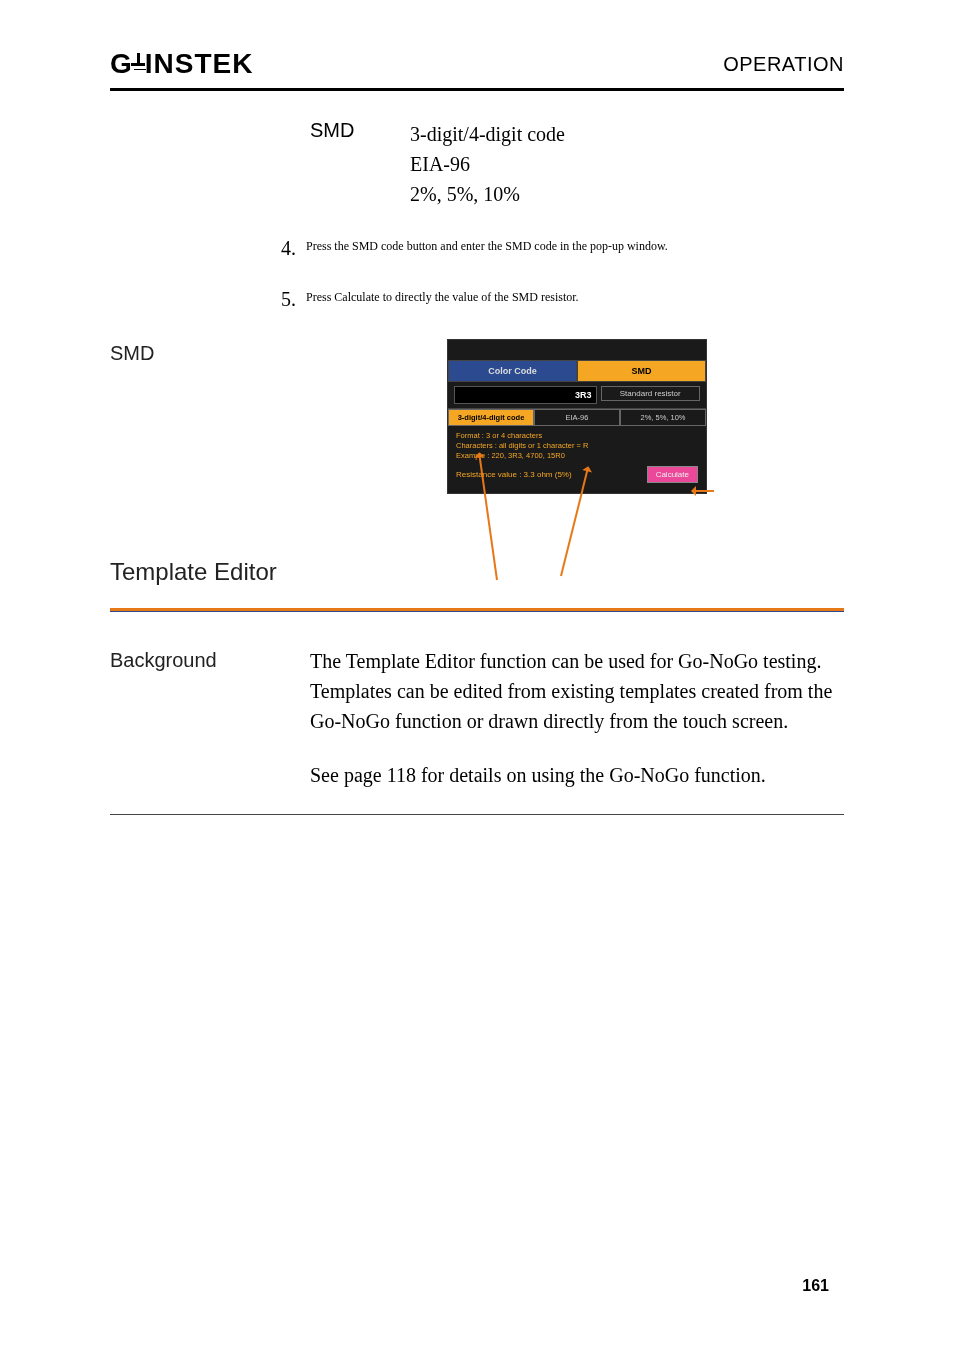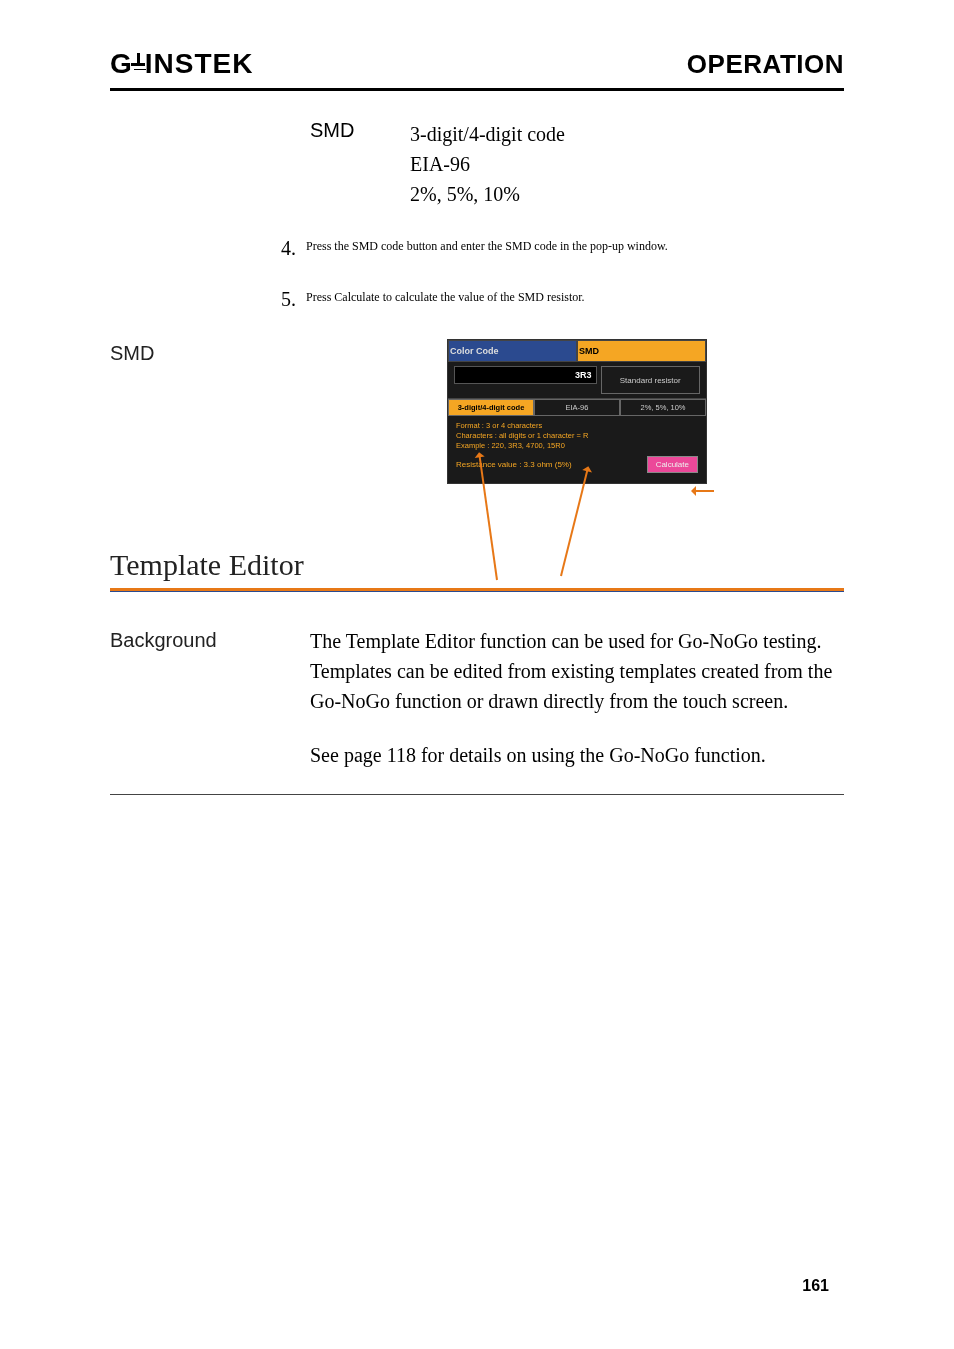--- a/index.html
+++ b/index.html
@@ -47,22 +47,22 @@
   .logo .ground::after {
     content: "";
     position: absolute;
     left: 2px; top: 10px;
     width: 14px; height: 3px;
     background: #000;
     box-shadow: 2px 5px 0 -1px #000, 4px 10px 0 -2px #000;
   }
   .op-title {
     font-family: Arial, sans-serif;
-    font-weight: 700;
-    font-size: 26px;
+    font-weight: 400;
+    font-size: 20px;
     letter-spacing: 0.5px;
   }
   .content { padding-left: 0; }
   .def-block {
     display: flex;
     margin-bottom: 24px;
   }
   .def-left {
     width: 200px;
     flex-shrink: 0;
@@ -119,24 +119,26 @@
     background: #1a1a1a;
     border: 1px solid #333;
     font-family: Arial, sans-serif;
     font-size: 8px;
     color: #fff;
     position: relative;
   }
   .shot-tabs { display: flex; }
   .shot-tab {
     flex: 1;
+    text-align: center;
     padding: 5px 1px;
     border: 1px solid #444;
     font-size: 9px;
     font-weight: bold;
+    margin-top: 20px;
   }
   .shot-tab.inactive { background: #2b4a8f; color: #ddd; }
   .shot-tab.active { background: #f5a623; color: #000; }
   .shot-row2 { display: flex; border-bottom: 1px solid #444; }
   .shot-input {
     flex: 1.4;
     background: #000;
     border: 1px solid #555;
     margin: 4px 2px 4px 6px;
     height: 18px;
@@ -146,21 +148,21 @@
     padding-right: 4px;
     color: #fff;
     font-size: 9px;
     font-weight: bold;
     position: relative;
   }
   .shot-type {
     flex: 1;
     border: 1px solid #666;
     margin: 4px 6px 4px 2px;
-    height: 28px;
+    height: 15px;
     display: flex;
     align-items: center;
     justify-content: center;
     font-size: 8px;
     color: #ccc;
   }
   .shot-row3 { display: flex; }
   .shot-opt {
     flex: 1;
     border: 1px solid #666;
@@ -201,24 +203,24 @@
     border: 5px solid transparent;
   }
   .arrow.a1 { left: 496px; top: 454px; height: 126px; transform: rotate(-8deg); transform-origin: bottom; }
   .arrow.a1::after { left: -4px; top: -8px; border-bottom-color: #e77817; }
   .arrow.a2 { left: 560px; top: 466px; height: 110px; transform: rotate(14deg); transform-origin: bottom; }
   .arrow.a2::after { left: -4px; top: -8px; border-bottom-color: #e77817; }
   .arrow.a3 { left: 694px; top: 490px; width: 20px; height: 2px; }
   .arrow.a3::after { left: -8px; top: -4px; border-right-color: #e77817; }
 
   .section-title {
-    font-family: Liberation Serif, serif;
-    font-size: 30px;
+    font-family: Liberation Sans, sans-serif;
+    font-size: 24px;
     color: #222;
-    margin-bottom: 6px;
+    margin-bottom: 22px;
   }
   .title-rule {
     height: 3px;
     border: none;
     border-top: 3px solid #e77817;
     border-bottom: 1px solid #2b4a8f;
     margin-bottom: 34px;
   }
   .body-para { margin-bottom: 24px; }
   .sub-rule { border-bottom: 1px solid #444; margin-top: 4px; }
@@ -254,21 +256,21 @@
     </div>
   </div>
 
   <div class="step">
     <div class="step-num">4.</div>
     <div class="step-text">Press the SMD code button and enter the SMD code in the pop-up window.</div>
   </div>
 
   <div class="step">
     <div class="step-num">5.</div>
-    <div class="step-text">Press Calculate to calculate the value of the SMD resistor.</div>
+    <div class="step-text">Press Calculate to directly the value of the SMD resistor.</div>
   </div>
 
   <div class="example-row">
     <div class="def-left">
       <div>SMD</div>
     </div>
     <div class="shot-wrap">
       <div class="shot">
         <div class="shot-tabs">
           <div class="shot-tab inactive">Color Code</div>

